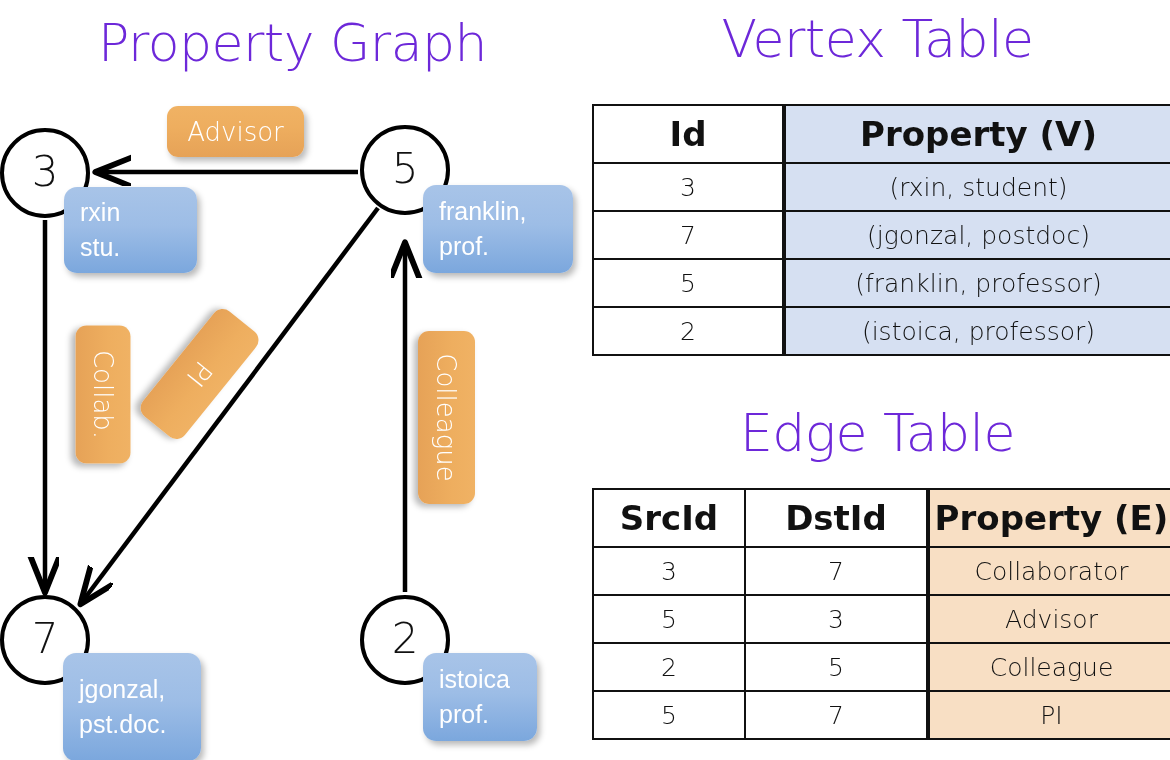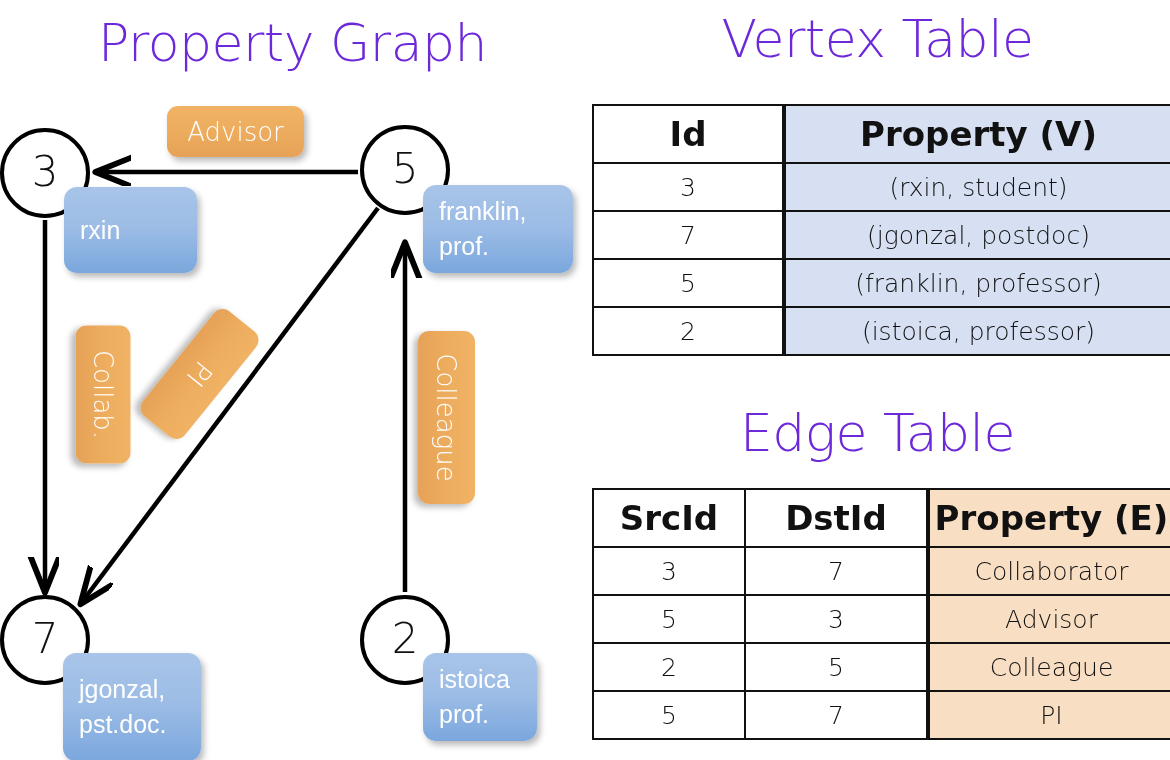--- a/index.html
+++ b/index.html
@@ -199,20 +199,21 @@
   </div>
   <div class="vnode" id="vnode-7">
     <span>7</span>
   </div>
   <div class="vnode" id="vnode-2">
     <span>2</span>
   </div>
 
   <div class="prop-box" id="prop-box-3">
     <div>rxin</div>
+    <div>stu.</div>
   </div>
   <div class="prop-box" id="prop-box-5">
     <div>franklin,</div>
     <div>prof.</div>
   </div>
   <div class="prop-box" id="prop-box-7">
     <div>jgonzal,</div>
     <div>pst.doc.</div>
   </div>
   <div class="prop-box" id="prop-box-2">

